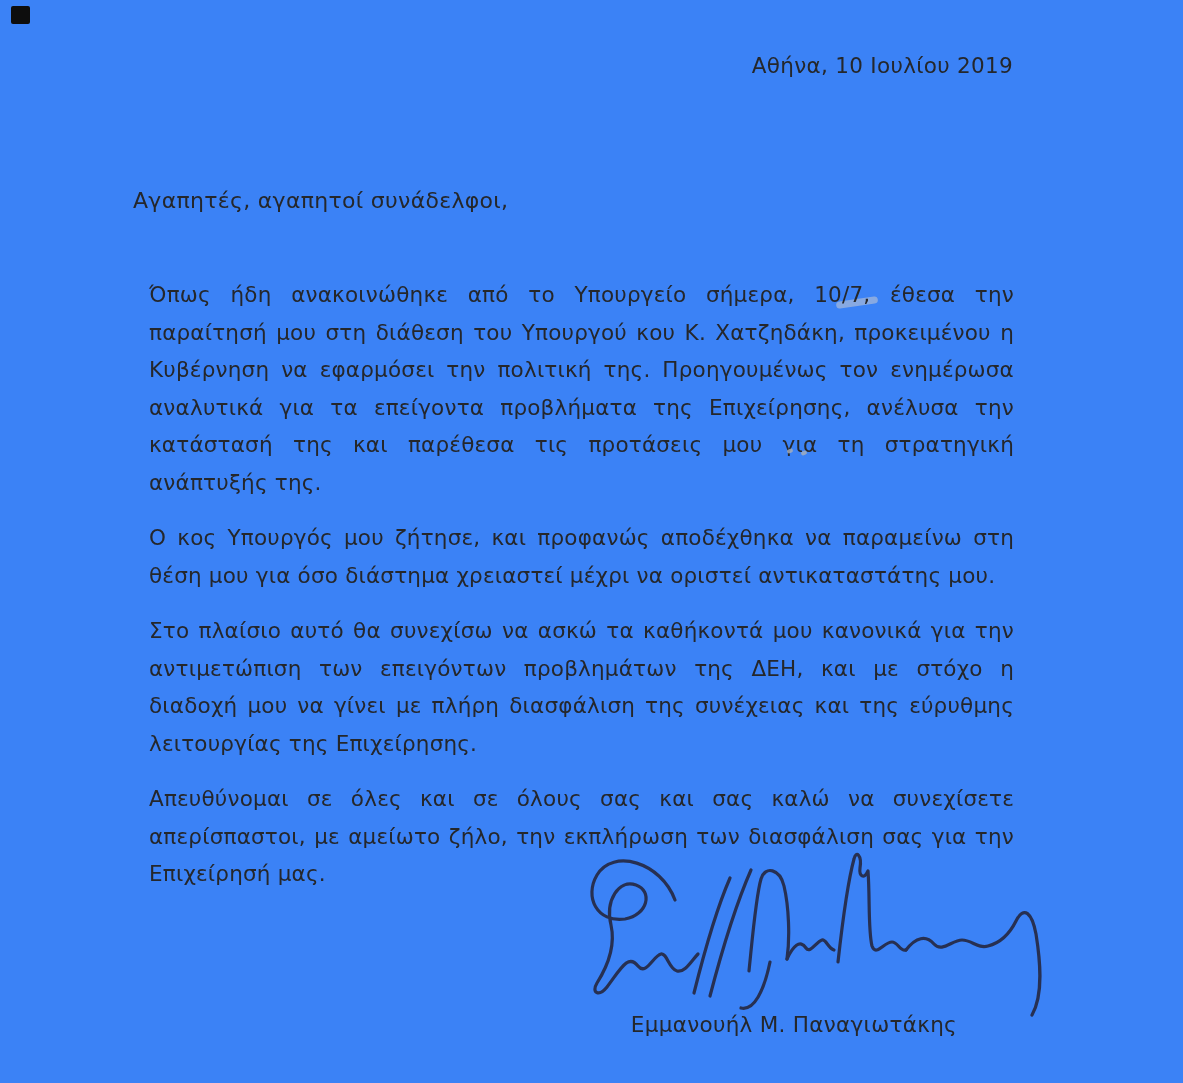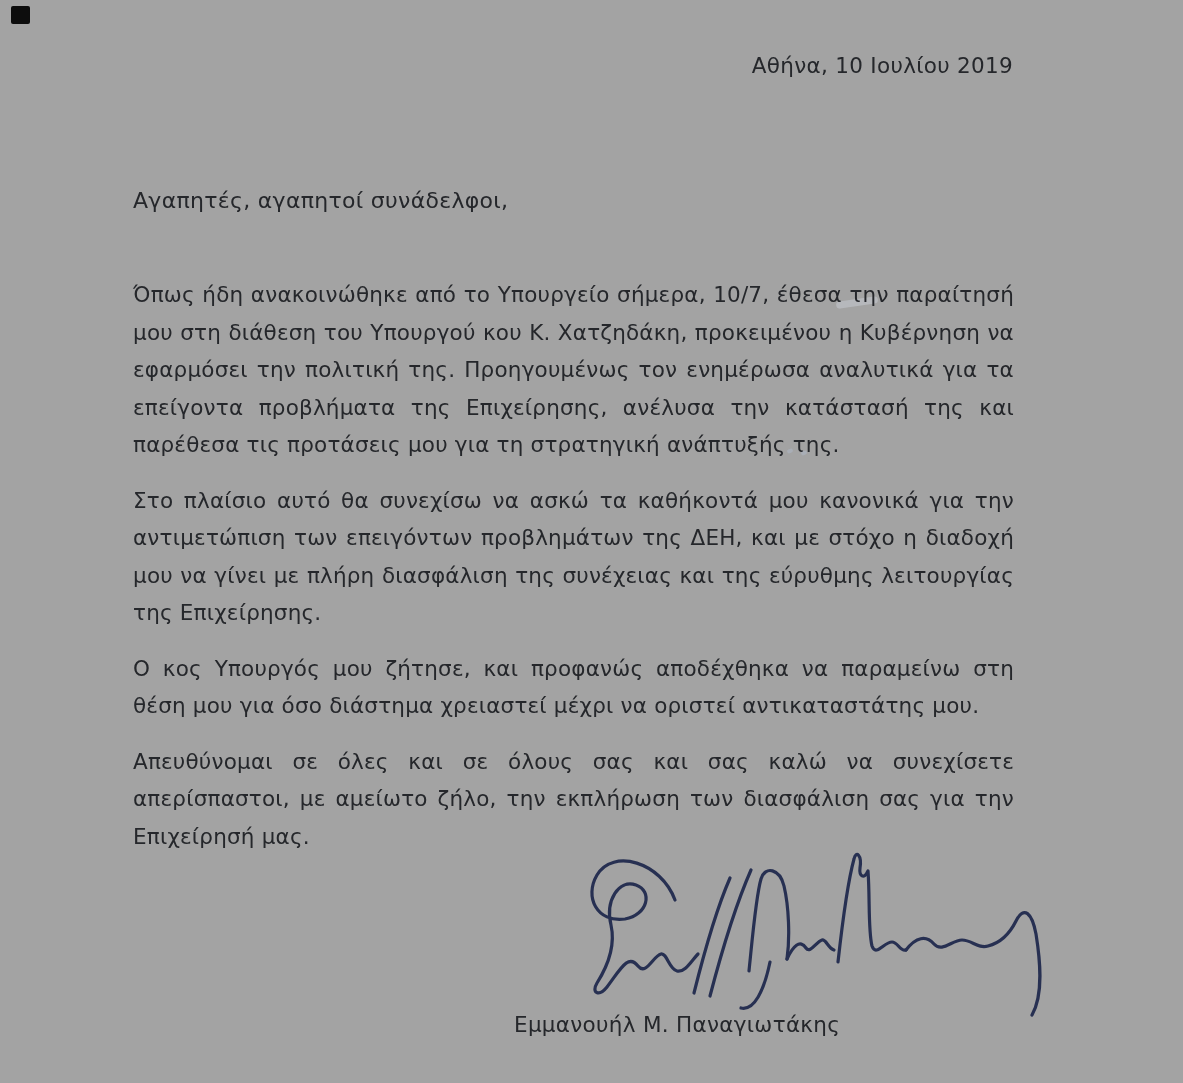--- a/index.html
+++ b/index.html
@@ -1,19 +1,19 @@
 <!DOCTYPE html>
 <html><head>
 <meta charset="utf-8">
 <style>
   html,body{margin:0;padding:0;background:#e9e9e9;}
   .page{
     position:relative;
     width:1183px;height:1083px;
-    background:#a3a3a3;
+    background:#3b82f6;
     overflow:hidden;
     font-family:"DejaVu Sans","Liberation Sans",sans-serif;
     color:#25272b;
   }
   .corner-mark{
     position:absolute;left:11px;top:6px;width:19px;height:18px;
     background:#0d0d0d;border-radius:2px;
   }
   .date-line{
     position:absolute;top:53px;left:133px;width:880px;
@@ -23,27 +23,27 @@
   }
   .salutation{
     position:absolute;top:188px;left:133px;
     font-size:22px;letter-spacing:0.3px;
   }
   .body-text{
     position:absolute;top:276px;left:133px;width:881px;
     font-size:21.5px;line-height:37.5px;letter-spacing:0.2px;
     text-align:justify;
   }
-  .body-text p{margin:0 0 18px 0;}
+  .body-text p{margin:0 0 18px 16px;}
   .sig-wrap{
     position:absolute;left:553px;top:842px;width:497px;height:176px;
   }
   .sig-name{
-    position:absolute;left:514px;top:1012px;width:420px;
-    text-align:left;font-size:21.5px;letter-spacing:0.3px;
+    position:absolute;left:537px;top:1012px;width:420px;
+    text-align:right;font-size:21.5px;letter-spacing:0.3px;
     white-space:nowrap;
   }
   .scan-smudge-a{
     position:absolute;left:836px;top:299px;width:42px;height:7px;
     background:#c7cbd2;opacity:.55;border-radius:4px;
     transform:rotate(-8deg);
   }
   .scan-dot{
     position:absolute;width:6px;height:4px;background:#aab0ba;
     opacity:.8;border-radius:2px;
@@ -59,22 +59,22 @@
   <div class="corner-mark"></div>
 
   <div class="date-line">Αθήνα, 10 Ιουλίου 2019</div>
 
   <div class="salutation">Αγαπητές, αγαπητοί συνάδελφοι,</div>
 
   <div class="scan-smudge-a"></div>
 
   <div class="body-text">
     <p>Όπως ήδη ανακοινώθηκε από το Υπουργείο σήμερα, 10/7, έθεσα την παραίτησή μου στη διάθεση του Υπουργού κου Κ. Χατζηδάκη, προκειμένου η Κυβέρνηση να εφαρμόσει την πολιτική της. Προηγουμένως τον ενημέρωσα αναλυτικά για τα επείγοντα προβλήματα της Επιχείρησης, ανέλυσα την κατάστασή της και παρέθεσα τις προτάσεις μου για τη στρατηγική ανάπτυξής της.</p>
+    <p>Ο κος Υπουργός μου ζήτησε, και προφανώς αποδέχθηκα να παραμείνω στη θέση μου για όσο διάστημα χρειαστεί μέχρι να οριστεί αντικαταστάτης μου.</p>
     <p>Στο πλαίσιο αυτό θα συνεχίσω να ασκώ τα καθήκοντά μου κανονικά για την αντιμετώπιση των επειγόντων προβλημάτων της ΔΕΗ, και με στόχο η διαδοχή μου να γίνει με πλήρη διασφάλιση της συνέχειας και της εύρυθμης λειτουργίας της Επιχείρησης.</p>
-    <p>Ο κος Υπουργός μου ζήτησε, και προφανώς αποδέχθηκα να παραμείνω στη θέση μου για όσο διάστημα χρειαστεί μέχρι να οριστεί αντικαταστάτης μου.</p>
     <p>Απευθύνομαι σε όλες και σε όλους σας και σας καλώ να συνεχίσετε απερίσπαστοι, με αμείωτο ζήλο, την εκπλήρωση των διασφάλιση σας για την Επιχείρησή μας.</p>
   </div>
 
   <div class="scan-dot d1"></div>
   <div class="scan-dot d2"></div>
 
   <div class="sig-wrap">
     <svg width="497" height="176" viewBox="0 0 497 176" xmlns="http://www.w3.org/2000/svg">
       <g fill="none" stroke="#273052" stroke-width="3.2" stroke-linecap="round" stroke-linejoin="round">
         <path d="M122 58 C108 20 60 6 44 33 C31 55 44 81 72 77 C95 73 100 49 83 43 C66 37 52 58 58 83 C62 101 56 122 44 141 C38 151 46 155 54 145 C67 128 75 111 85 124 C93 134 100 114 108 112 C114 111 116 127 124 129 C132 131 139 118 145 112"></path>

